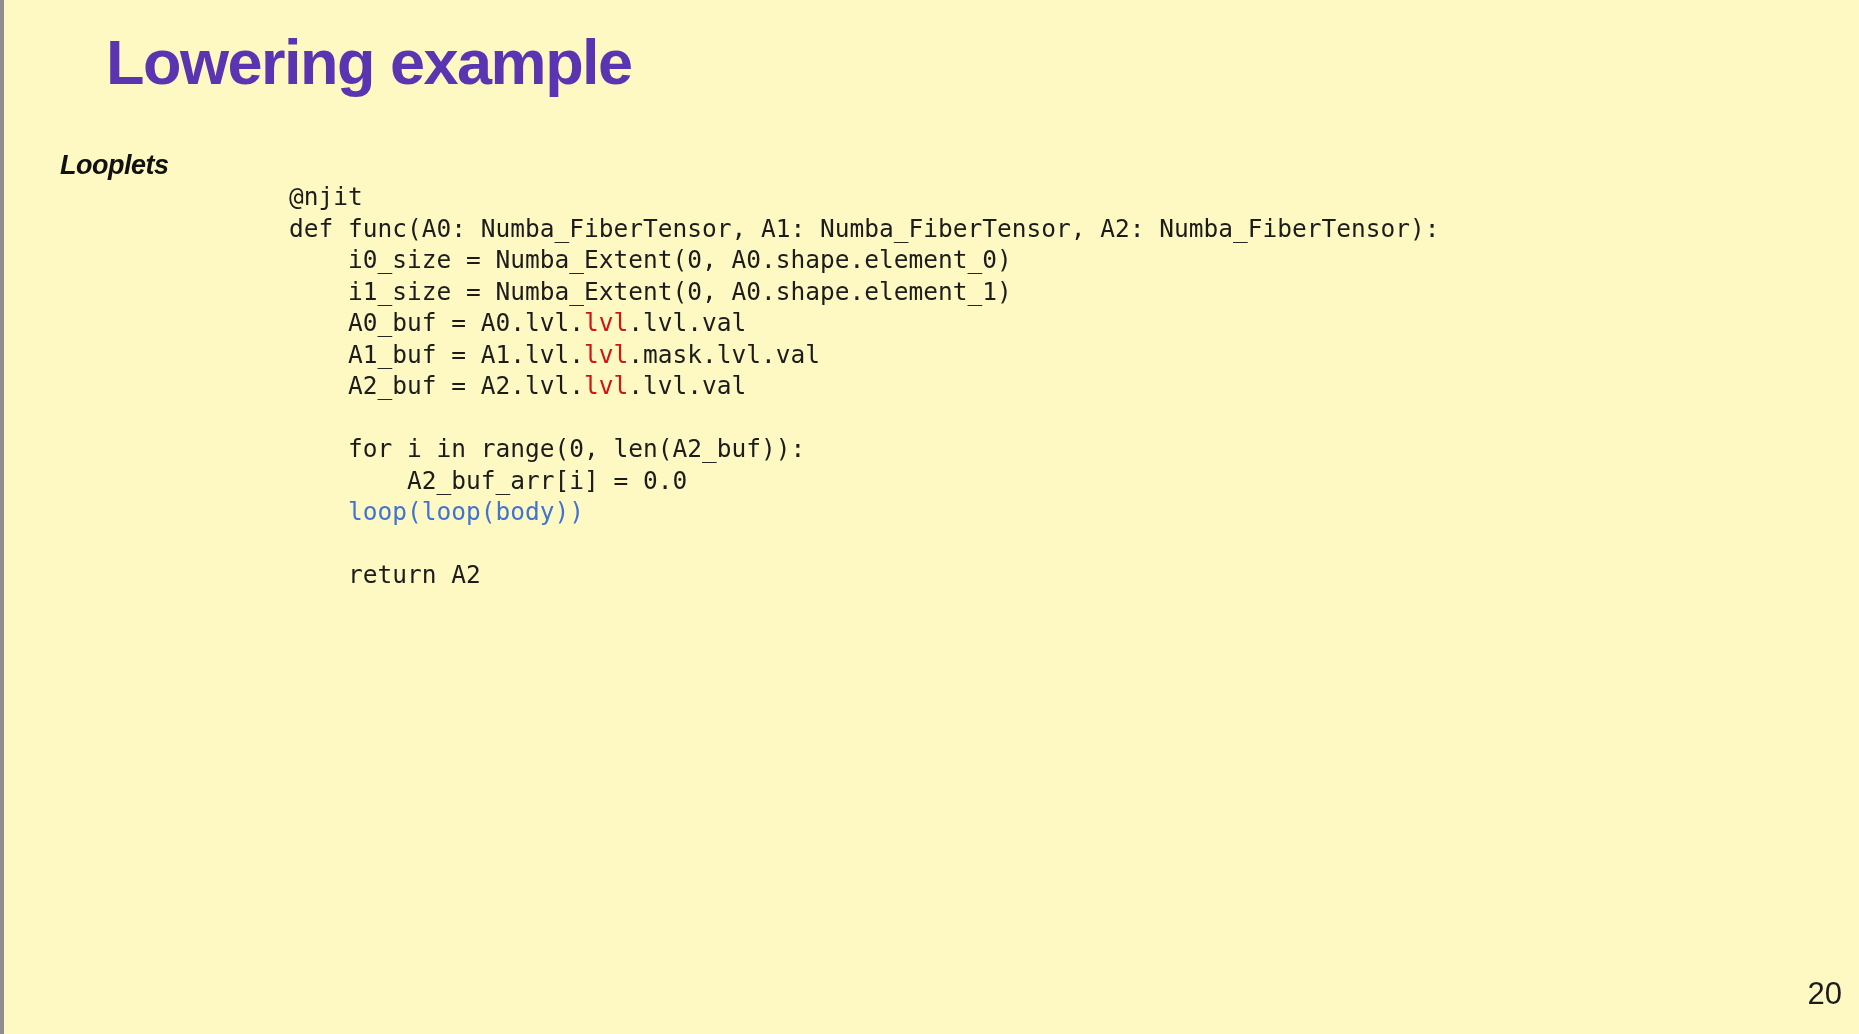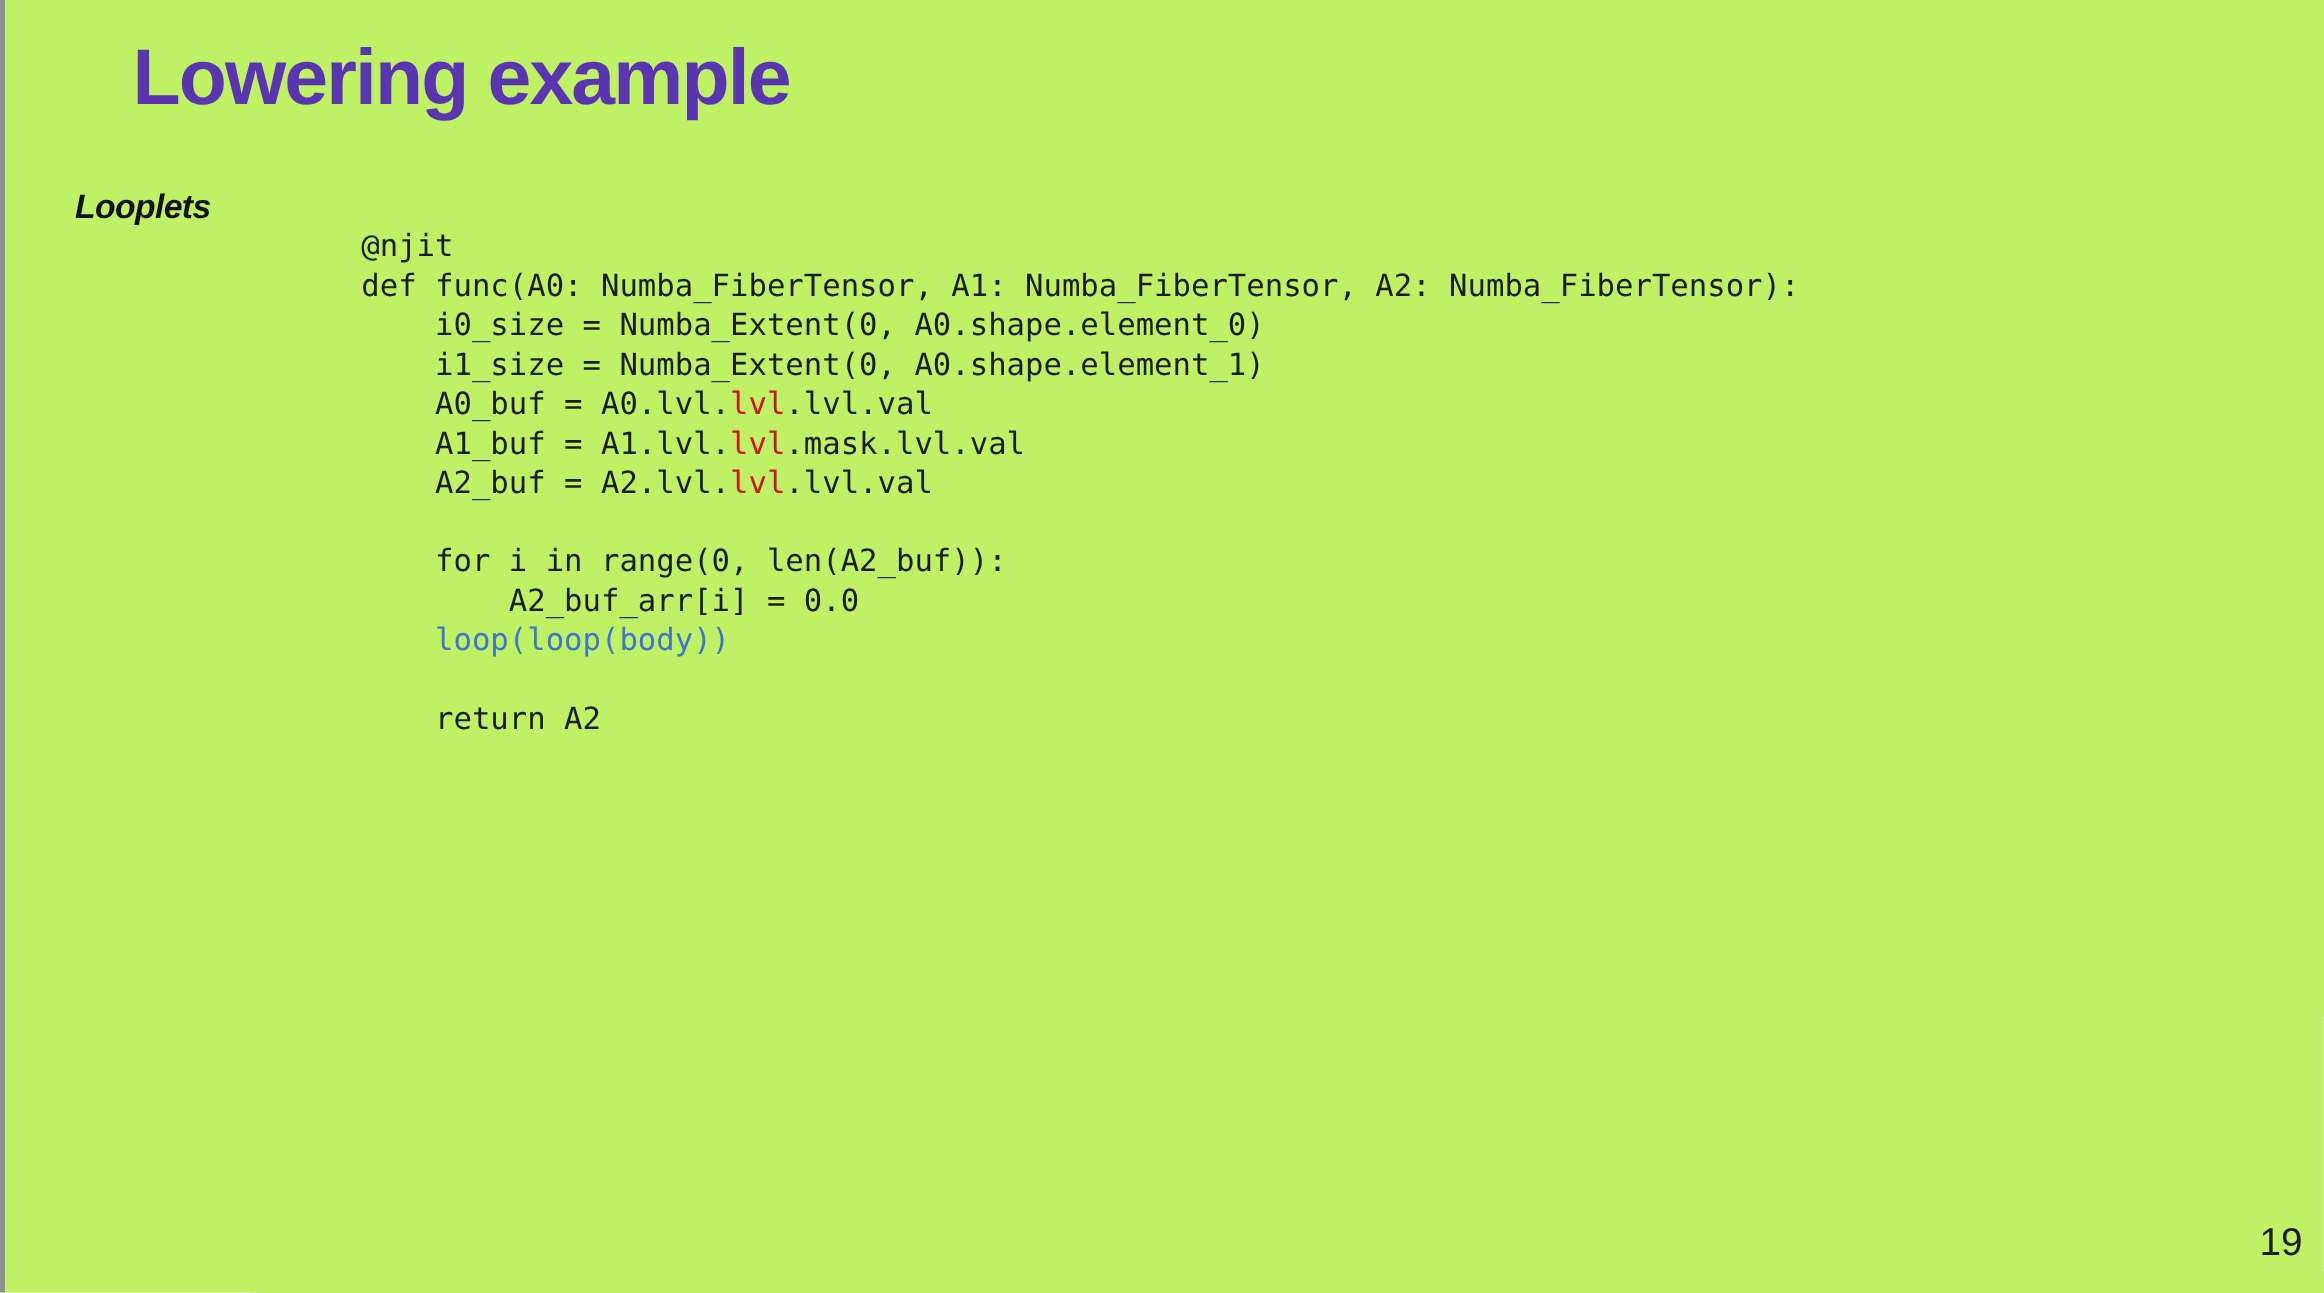--- a/index.html
+++ b/index.html
@@ -64,19 +64,19 @@
     right: 17px;
     bottom: 22px;
     font-family: "Liberation Sans", sans-serif;
     font-size: 31px;
     color: #1c1c1c;
   }
 </style>
 </head>
 <body>
 
-<div class="slide" style="background: #bef264;">
+<div class="slide" style="background: #fef9c3;">
   <div class="left-edge" style="background: rgb(142, 142, 142);"></div>
   <h1 class="title" style="color: rgb(91, 53, 177);">Lowering example</h1>
   <div class="section-label">Looplets</div>
   <pre class="code" id="code-block"><div class="code-line"><span style="color: rgb(28, 28, 28);">@njit</span></div><div class="code-line"><span style="color: rgb(28, 28, 28);">def func(A0: Numba_FiberTensor, A1: Numba_FiberTensor, A2: Numba_FiberTensor):</span></div><div class="code-line"><span style="color: rgb(28, 28, 28);">    i0_size = Numba_Extent(0, A0.shape.element_0)</span></div><div class="code-line"><span style="color: rgb(28, 28, 28);">    i1_size = Numba_Extent(0, A0.shape.element_1)</span></div><div class="code-line"><span style="color: rgb(28, 28, 28);">    A0_buf = A0.lvl.</span><span style="color: rgb(207, 21, 21);">lvl</span><span style="color: rgb(28, 28, 28);">.lvl.val</span></div><div class="code-line"><span style="color: rgb(28, 28, 28);">    A1_buf = A1.lvl.</span><span style="color: rgb(207, 21, 21);">lvl</span><span style="color: rgb(28, 28, 28);">.mask.lvl.val</span></div><div class="code-line"><span style="color: rgb(28, 28, 28);">    A2_buf = A2.lvl.</span><span style="color: rgb(207, 21, 21);">lvl</span><span style="color: rgb(28, 28, 28);">.lvl.val</span></div><div class="code-line">&nbsp;</div><div class="code-line"><span style="color: rgb(28, 28, 28);">    for i in range(0, len(A2_buf)):</span></div><div class="code-line"><span style="color: rgb(28, 28, 28);">        A2_buf_arr[i] = 0.0</span></div><div class="code-line"><span style="color: rgb(28, 28, 28);">    </span><span style="color: rgb(63, 116, 209);">loop(loop(body))</span></div><div class="code-line">&nbsp;</div><div class="code-line"><span style="color: rgb(28, 28, 28);">    return A2</span></div></pre>
-  <div class="page-number">19</div>
+  <div class="page-number">20</div>
 </div>
 
 </body></html>

